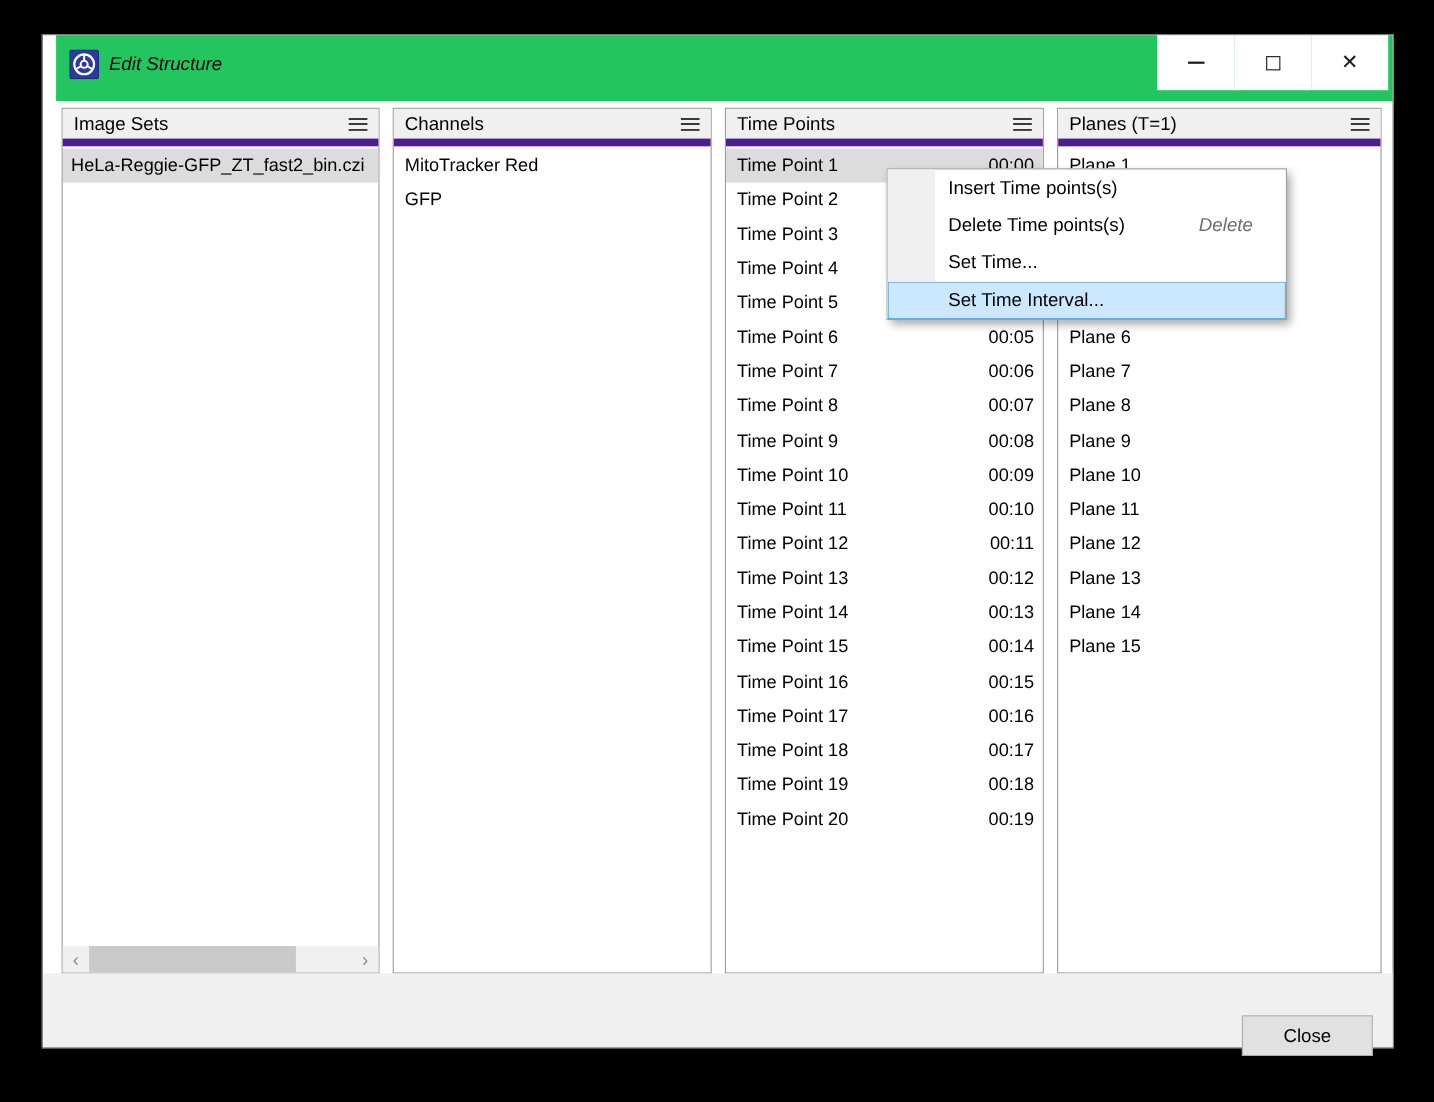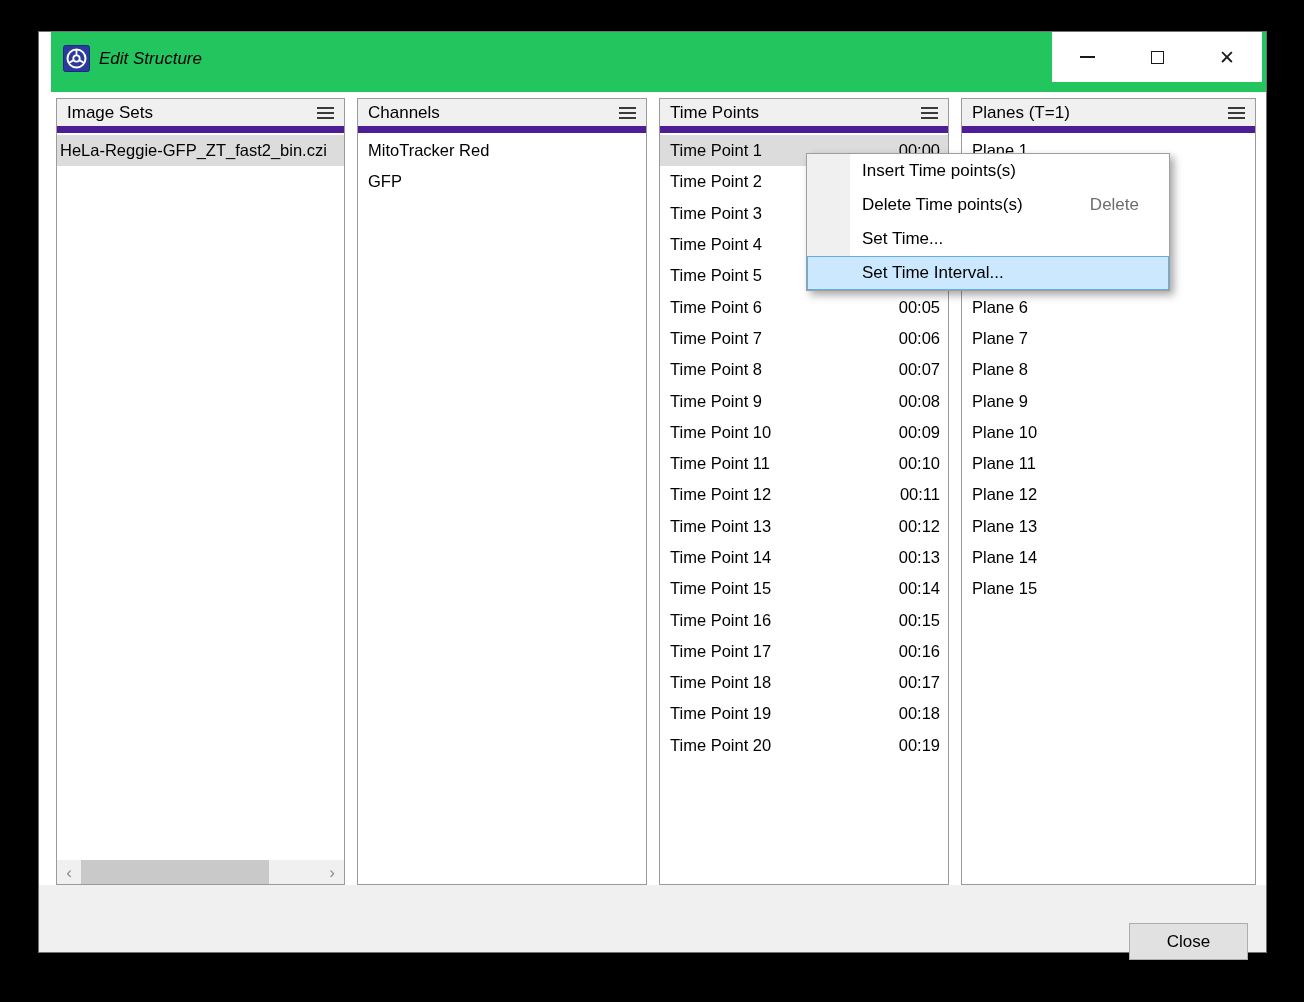--- a/index.html
+++ b/index.html
@@ -30,41 +30,41 @@
   #panel-time-points{left:620px;width:290px;}
   #panel-planes{left:922px;width:295px;}
   .panel-header{height:34px;background:#f0f0f0;border-bottom:7px solid #4c1d95;
     box-sizing:border-box;display:flex;align-items:center;justify-content:space-between;
     padding:0 10px;font-size:17px;}
   .hamburger{width:17px;height:12px;
     background:repeating-linear-gradient(to bottom,#3a3a3a 0 2px,transparent 2px 5px);}
   .panel-body{position:absolute;left:0;right:0;top:34px;bottom:0;overflow:hidden;padding-top:2px;}
   .row{height:31.3px;display:flex;align-items:center;padding:0 8px 0 10px;
     font-size:16.5px;white-space:nowrap;}
-  #panel-image-sets .row{padding-left:3px;}
+  #panel-image-sets .row{padding-left:3px;justify-content:center;}
   .row.selected{background:#dcdcdc;}
   .row-time{margin-left:auto;}
   
   .hscrollbar{position:absolute;left:0;right:0;bottom:0;height:24px;background:#f0f0f0;display:flex;align-items:stretch;}
   .scroll-arrow{width:24px;display:flex;align-items:center;justify-content:center;
     color:#8b8b8b;font-size:17px;line-height:1;}
   .scroll-thumb{width:188px;background:#c9c9c9;}
   
   .footer{position:absolute;left:0;right:0;bottom:0;height:67px;background:#f0f0f0;}
   .close-button{position:absolute;right:18px;top:18px;width:119px;height:37px;
     background:#e1e1e1;border:1px solid #adadad;box-sizing:border-box;
     display:flex;align-items:center;justify-content:center;font-size:17px;margin-top:20px;}
   
   .context-menu{position:absolute;left:767px;top:121px;width:364px;background:#fff;
     border:1px solid #9e9e9e;box-sizing:border-box;z-index:10;
     box-shadow:4px 4px 8px rgba(0,0,0,0.35);}
   .menu-gutter{position:absolute;left:0;top:0;bottom:0;width:43px;background:#f0f0f0;z-index:0;}
   .menu-item{position:relative;z-index:1;height:34px;display:flex;align-items:center;
     padding:0 14px 0 55px;font-size:17px;box-sizing:border-box;}
-  .menu-item .shortcut{margin-left:auto;color:#6e6e6e;padding-right:16px;}
+  .menu-item .shortcut{margin-left:auto;color:#6e6e6e;padding-right:16px;font-style:italic;}
   .menu-item.highlighted{background:#cce8ff;box-shadow:inset 0 0 0 1px #66aee0;}
 </style>
 </head>
 <body>
 
 <div class="window">
 
   <div class="titlebar">
     <span class="app-icon">
       <svg width="27" height="27" viewBox="0 0 27 27">

